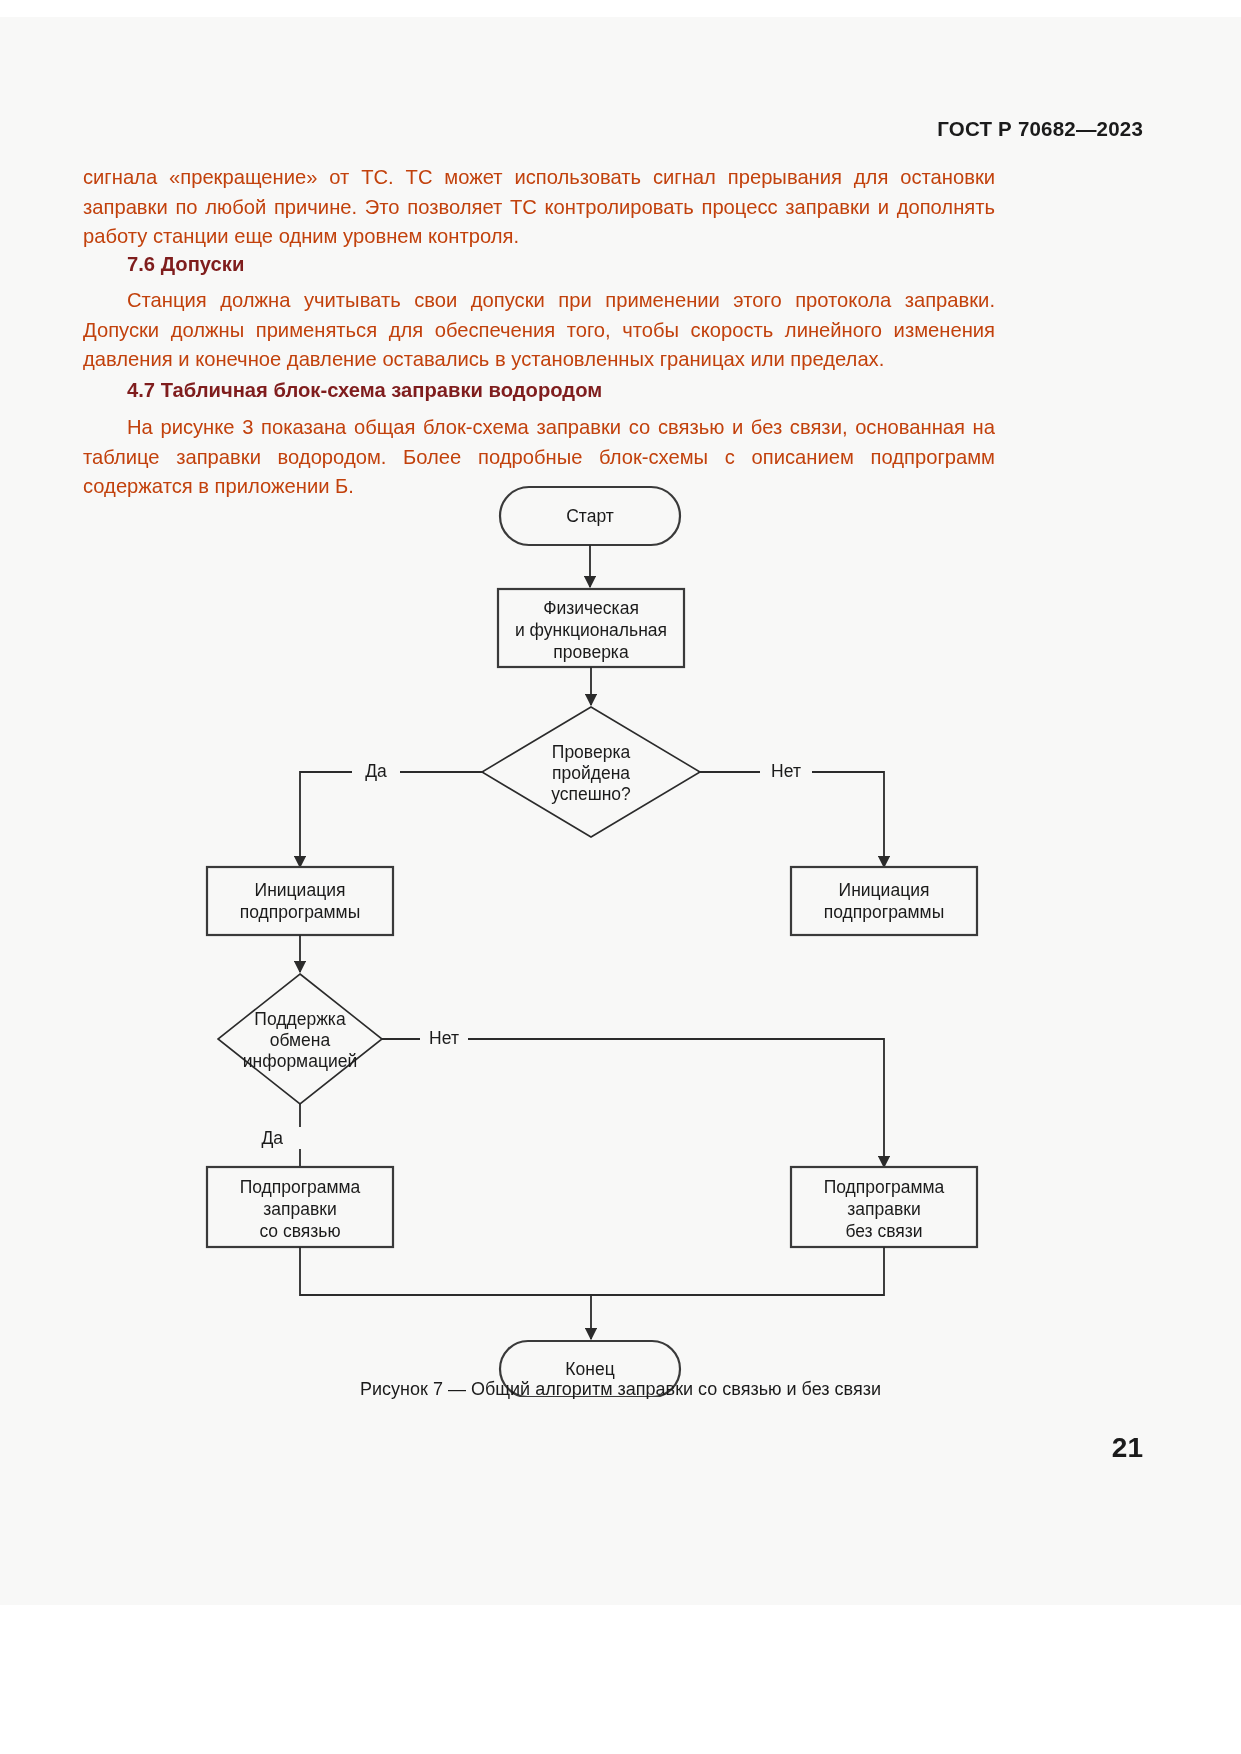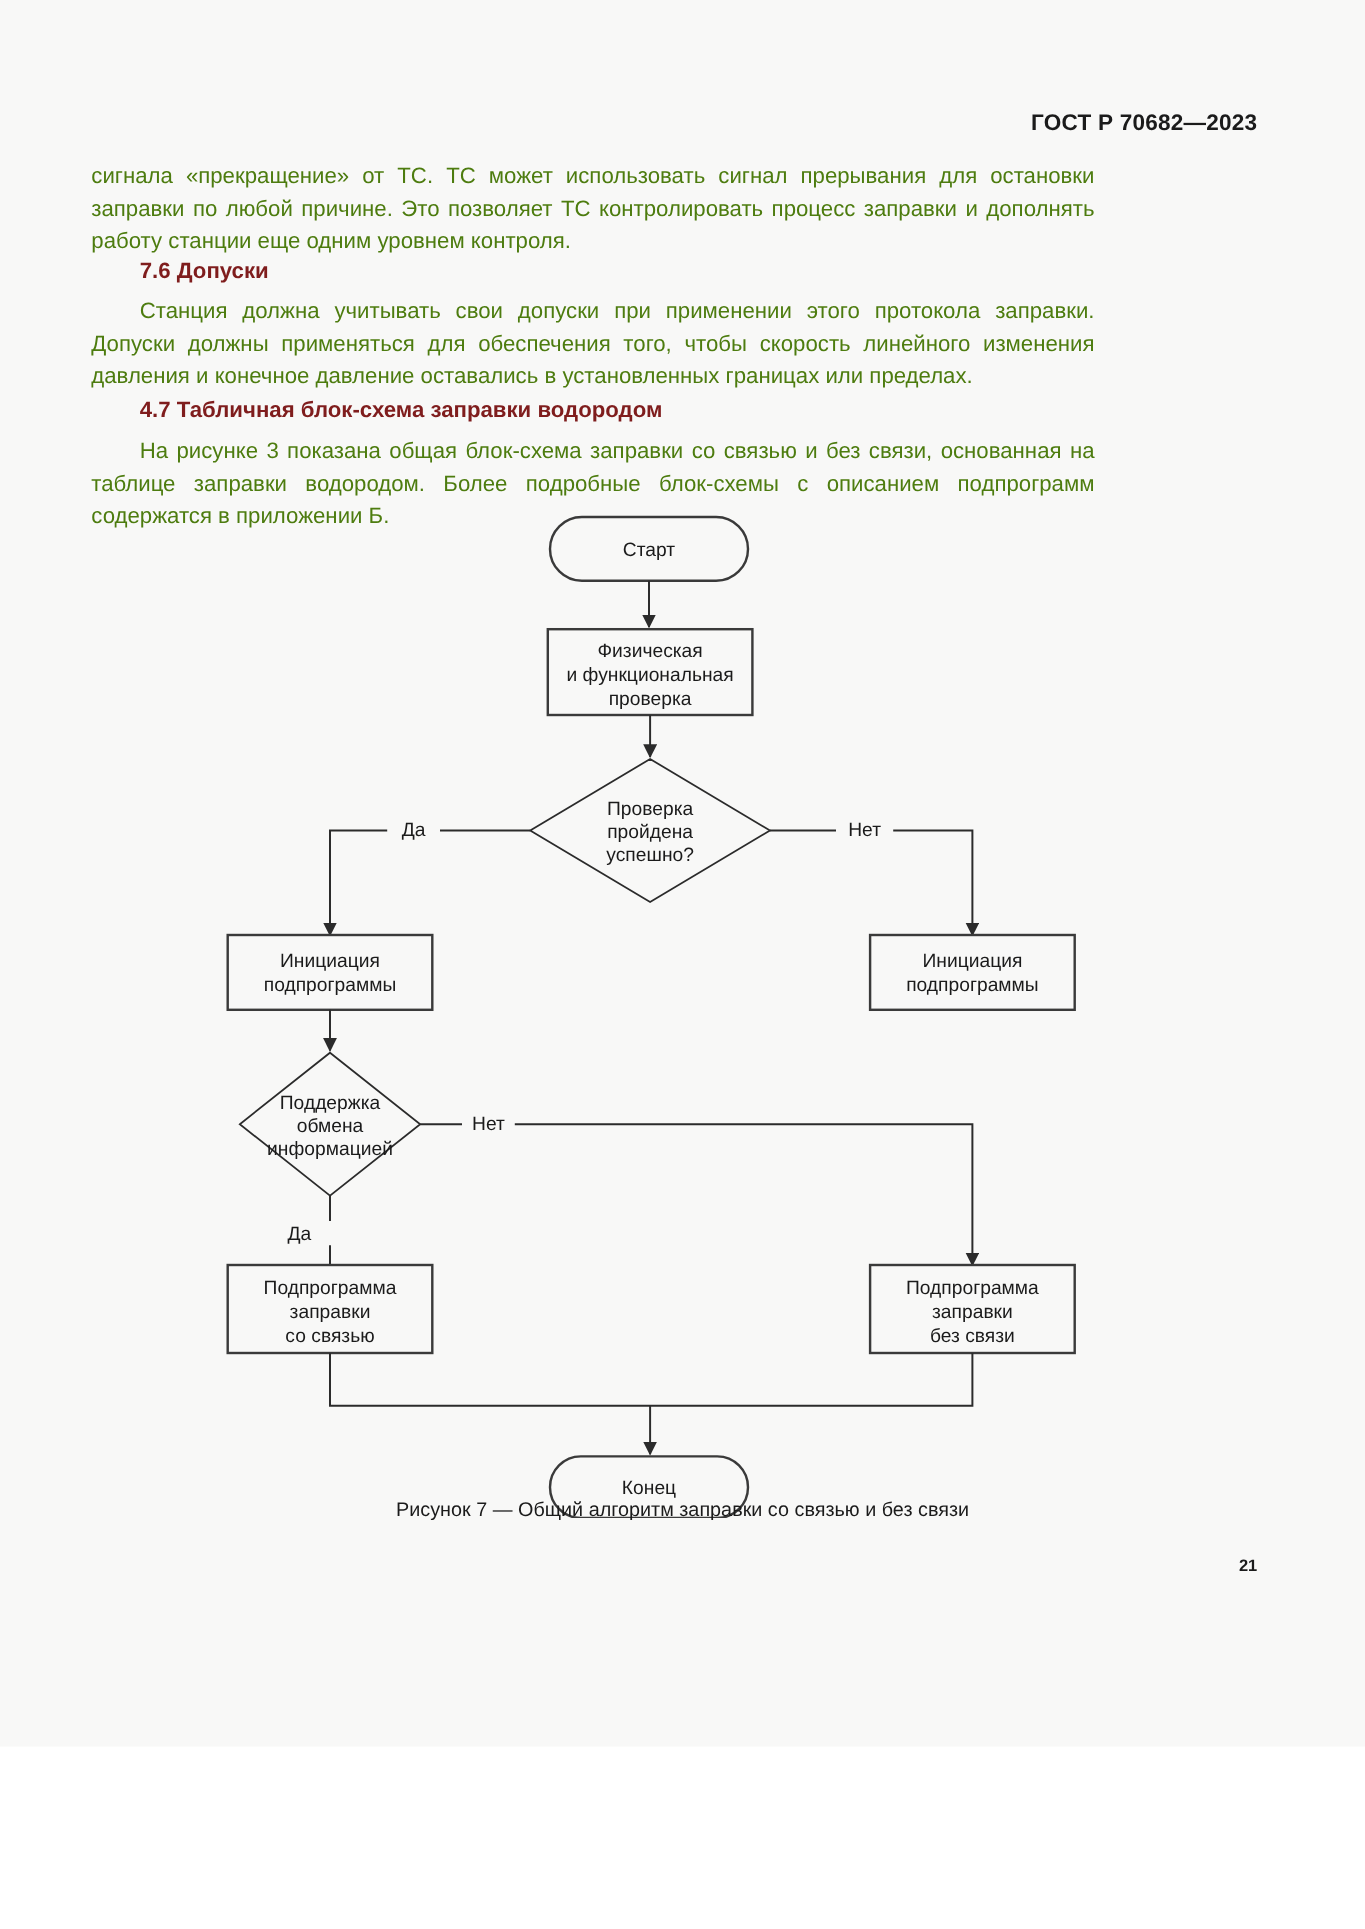--- a/index.html
+++ b/index.html
@@ -8,21 +8,21 @@
     background: #ffffff;
   }
   body {
     font-family: "Liberation Sans", sans-serif;
   }
   .page {
     position: relative;
     width: 1241px;
     height: 1588px;
     background: #f8f8f7;
-    margin: 0 auto;
+    margin: 17px auto;
     overflow: hidden;
   }
 
   
   .running-header {
     position: absolute;
     top: 100px;
     right: 98px;
     font-size: 20.5px;
     font-weight: bold;
@@ -34,21 +34,21 @@
   
   .col {
     position: absolute;
     left: 83px;
     width: 912px;
   }
   p.body {
     margin: 0;
     font-size: 20.2px;
     line-height: 29.5px;
-    color: #4d7c0f;
+    color: #c2410c;
     text-align: justify;
     text-justify: inter-word;
   }
   p.body.indent { text-indent: 44px; }
   h3.heading {
     margin: 0;
     font-size: 20.2px;
     font-weight: bold;
     color: #7f1d1d;
     padding-left: 44px;
@@ -78,21 +78,21 @@
     text-align: center;
     font-size: 18px;
     color: #1b1b1b;
   }
 
   
   .page-number {
     position: absolute;
     top: 1415px;
     right: 98px;
-    font-size: 15px;
+    font-size: 28px;
     font-weight: bold;
     color: #1b1b1b;
   }
 
   
   .node-text {
     font-family: "Liberation Sans", sans-serif;
     font-size: 17.5px;
     fill: #1b1b1b;
   }

